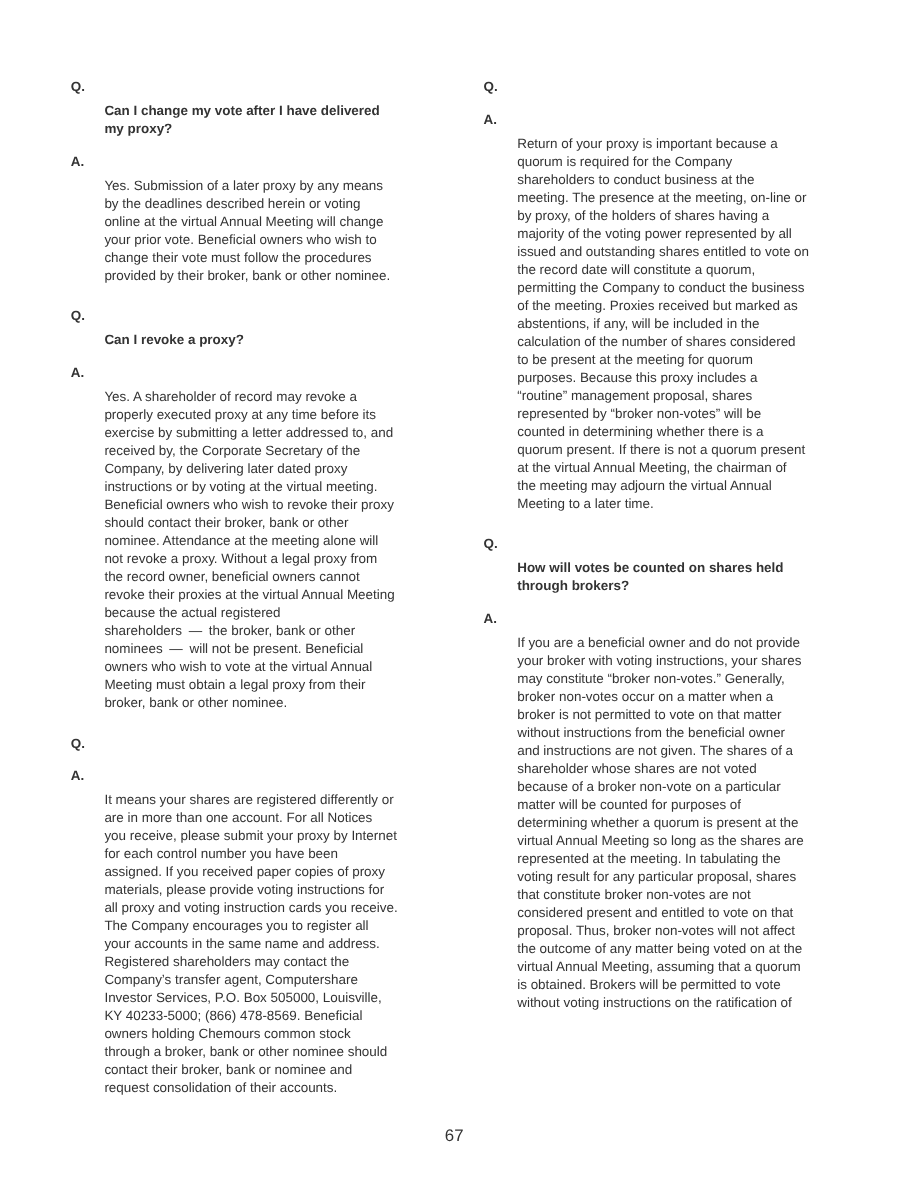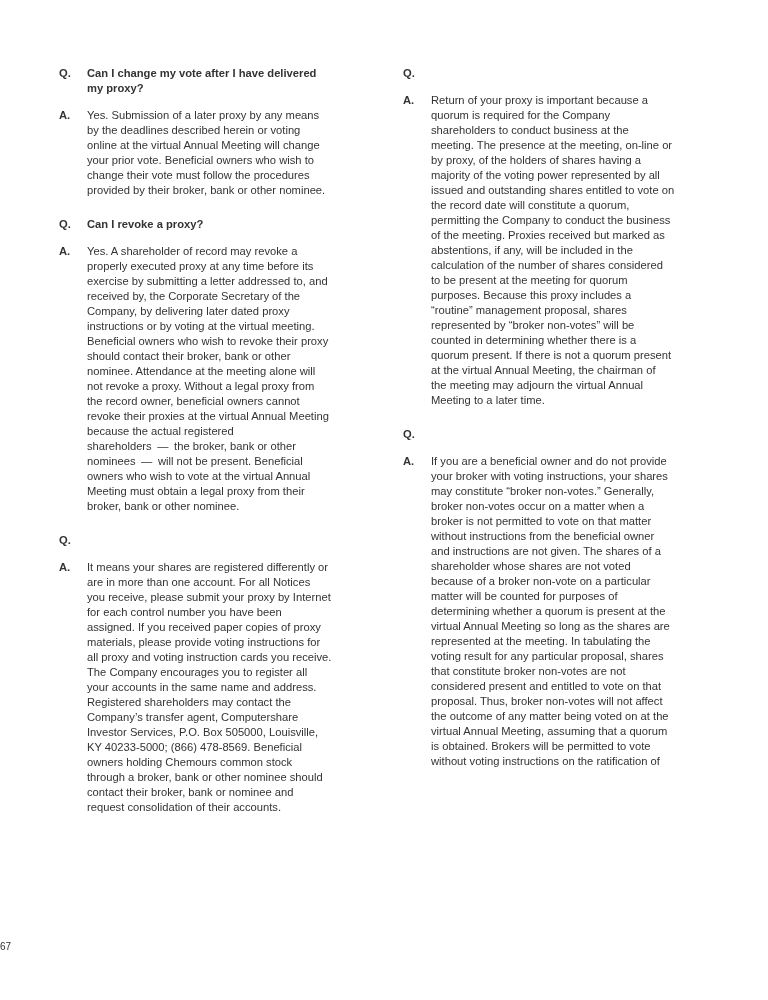--- a/index.html
+++ b/index.html
@@ -30,30 +30,32 @@
     align-items: flex-start;
   }
   .qa-marker {
     flex: 0 0 28px;
     width: 28px;
     font-weight: 700;
   }
   .qa-text {
     white-space: pre-line;
     width: 292px;
+    margin-top: 20px;
   }
   .q-row { margin-bottom: 12px; }
   .q-row .qa-text { font-weight: 700; }
   .a-row { margin-bottom: 19px; }
   .page-number {
     position: absolute;
     top: 939px;
     left: 0;
     width: 757px;
-    font-size: 10px;
+    text-align: center;
+    font-size: 14px;
     color: #333333;
   }
 </style>
 </head>
 <body>
 
 <div class="page">
 
   <div class="column column-left">
 
@@ -158,20 +160,22 @@
 quorum present. If there is not a quorum present
 at the virtual Annual Meeting, the chairman of
 the meeting may adjourn the virtual Annual
 Meeting to a later time.</div>
       </div>
     </div>
 
     <div>
       <div class="qa-row q-row">
         <div class="qa-marker">Q.</div>
+        <div class="qa-text">How will votes be counted on shares held
+through brokers?</div>
       </div>
       <div class="qa-row a-row">
         <div class="qa-marker">A.</div>
         <div class="qa-text">If you are a beneficial owner and do not provide
 your broker with voting instructions, your shares
 may constitute “broker non-votes.” Generally,
 broker non-votes occur on a matter when a
 broker is not permitted to vote on that matter
 without instructions from the beneficial owner
 and instructions are not given. The shares of a

